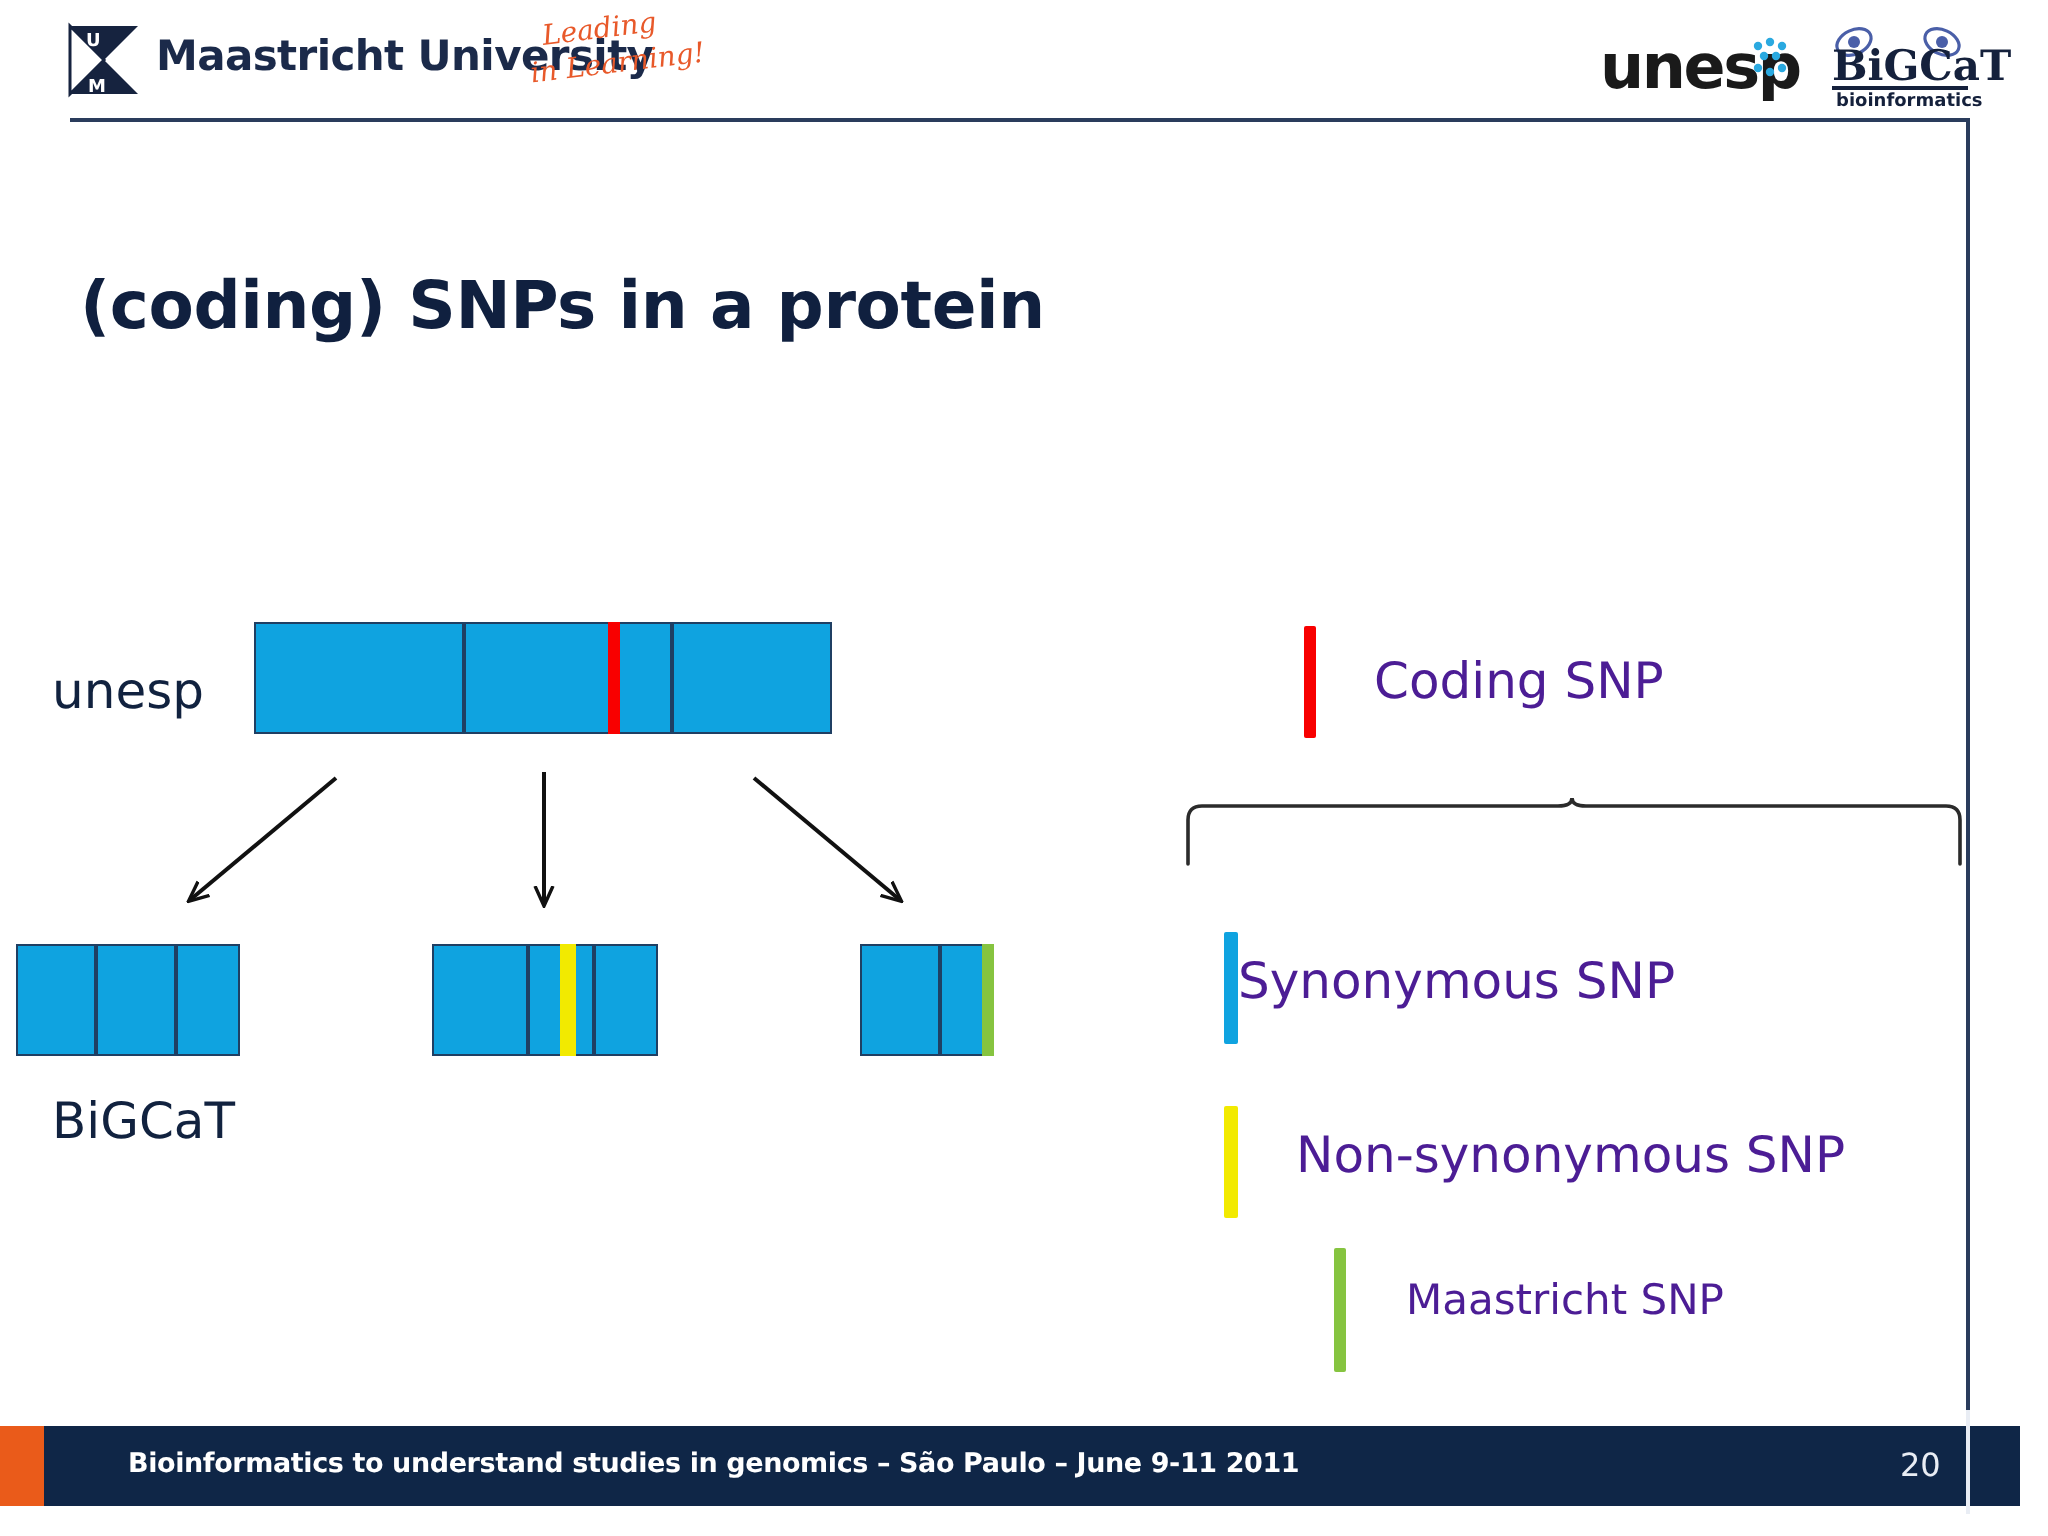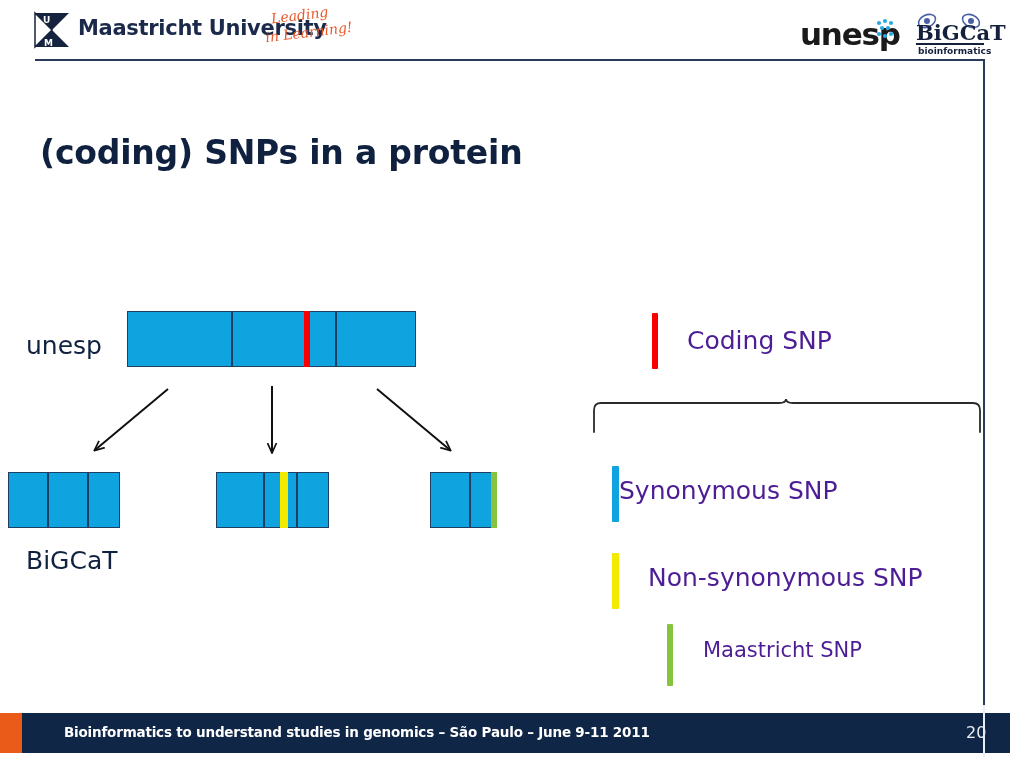--- a/index.html
+++ b/index.html
@@ -134,21 +134,21 @@
   }
   #footer-text {
     position:absolute; left:40px; top:724px;
     font-family:"DejaVu Sans", sans-serif;
     font-size:13.5px; font-weight:bold; color:#ffffff;
     letter-spacing:-0.2px; white-space:nowrap;margin-left:24px;
   }
   #footer-page {
     position:absolute; left:950px; top:723px;
     font-family:"DejaVu Sans", sans-serif;
-    font-size:16px; color:#e9edf4;margin-left:16px;
+    font-size:16px; color:#e9edf4;
   }
   #footer-divider {
     position:absolute; left:983px; top:705px; width:2px; height:52px;
     background:#e9edf4;
   }
 </style>
 </head>
 <body>
 
 <div id="header">

